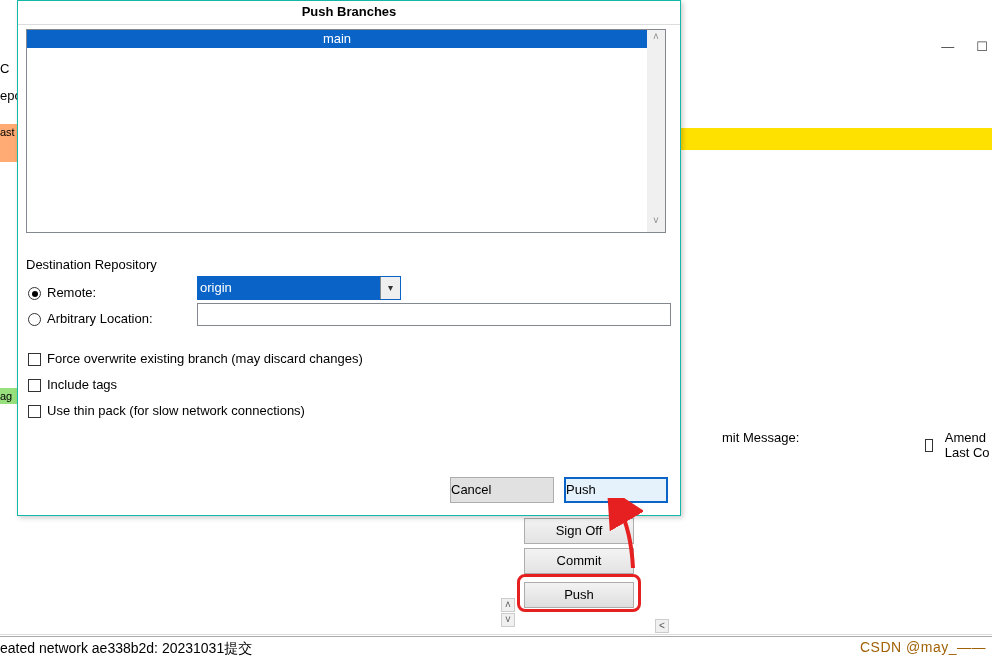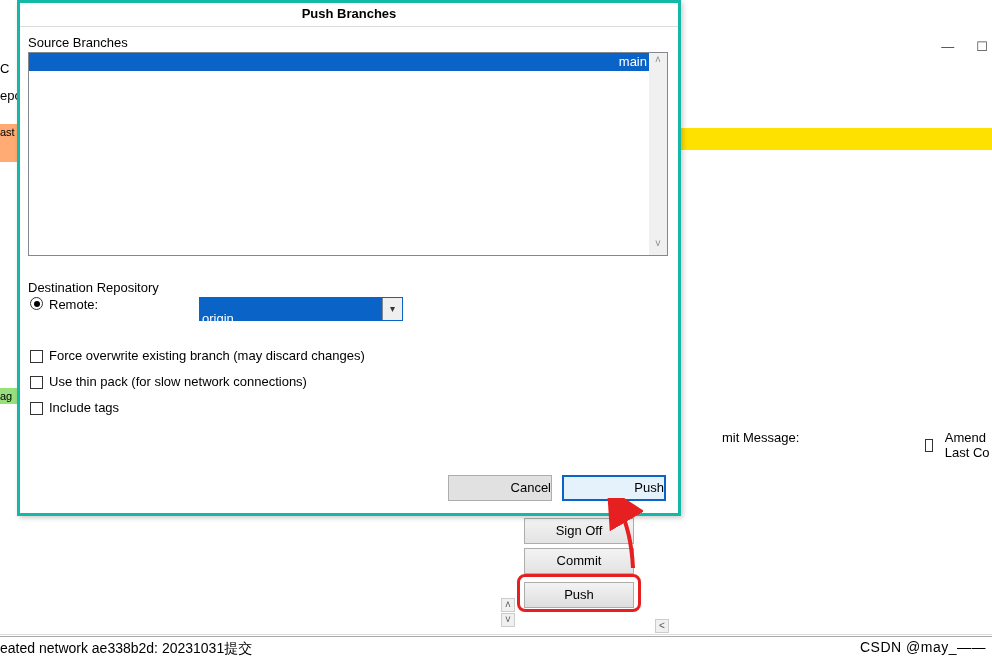--- a/index.html
+++ b/index.html
@@ -21,50 +21,50 @@
 .bg-right-btns .btn{width:110px;height:26px;border:1px solid #adadad;background:linear-gradient(#f3f3f3,#e3e3e3);margin-bottom:4px;text-align:center;line-height:24px}
 .bg-right-btns .btn.hot{background:linear-gradient(#f3f3f3,#dedede)}
 .red-box{position:absolute;left:517px;top:574px;width:124px;height:38px;border:3px solid #e62020;border-radius:8px;pointer-events:none}
 .bg-hr{position:absolute;left:0;top:636px;width:992px;height:1px;background:#aaa}
 .bg-hr2{position:absolute;left:0;top:634px;width:992px;height:1px;background:#ddd}
 .bg-status{position:absolute;left:0;top:640px;font-size:14px}
 .bg-scroll-corner{position:absolute;width:14px;height:14px;border:1px solid #ccc;background:#f0f0f0;font-size:10px;line-height:12px;text-align:center;color:#555}
 .bg-scroll-v{left:501px;top:598px}
 .bg-scroll-v2{left:501px;top:613px}
 .bg-scroll-h{left:655px;top:619px}
-.watermark{position:absolute;right:6px;bottom:6px;color:#000000;font-size:14px;letter-spacing:0.5px}
+.watermark{position:absolute;right:6px;bottom:6px;color:#a16207;font-size:14px;letter-spacing:0.5px}
 
 
-.dialog{position:absolute;left:17px;top:0;width:664px;height:516px;background:#fff;border:3px solid #14b8a6;box-shadow:2px 2px 5px rgba(0,0,0,.2)}
+.dialog{position:absolute;left:17px;top:0;width:664px;height:516px;background:#fff;border:1px solid #14b8a6;box-shadow:2px 2px 5px rgba(0,0,0,.2)}
 .dlg-title{height:24px;text-align:center;font-weight:bold;font-size:13px;padding-top:3px;border-bottom:1px solid #ddd;}
 .dlg-body{padding:4px 8px}
 .group-label{font-size:13px;margin:4px 0 2px 0}
 .listbox{width:640px;height:204px;border:1px solid #828790;background:#fff;position:relative}
-.listbox .item{background:#0a63c6;color:#fff;padding:0 2px;width:620px;height:18px;line-height:17px;font-size:13px;text-align:right}
+.listbox .item{background:#0a63c6;color:#fff;padding:0 2px;width:620px;height:18px;line-height:17px;font-size:13px;text-align:center}
 .listbox .scrollbar{position:absolute;right:0;top:0;width:18px;height:100%;background:#f0f0f0}
 .listbox .scrollbar .up,.listbox .scrollbar .dn{height:18px;text-align:center;line-height:14px;color:#888;font-size:10px}
 .listbox .scrollbar .dn{position:absolute;bottom:0;width:100%}
 
 .dest{margin-top:24px}
-.radio-row{display:flex;align-items:flex-start;height:26px}
+.radio-row{display:flex;align-items:flex-end;height:26px}
 .radio{width:13px;height:13px;border:1px solid #333;border-radius:50%;margin:0 6px 0 2px;position:relative;background:#fff}
 .radio.checked::after{content:"";position:absolute;left:2.5px;top:2.5px;width:6px;height:6px;background:#000;border-radius:50%}
 .radio-label{width:150px}
 .select{width:204px;height:24px;border:1px solid #0a63c6;display:flex}
-.select .val{flex:1;background:#0a63c6;color:#fff;padding:10px 2px;line-height:22px}
+.select .val{flex:1;background:#0a63c6;color:#fff;padding:0 2px;line-height:22px}
 .select .arrow{width:20px;border-left:1px solid #828790;background:#efefef;text-align:center;font-size:10px;color:#333;line-height:22px}
 .textbox{border:1px solid #828790;height:23px;background:#fff}
 .textbox.arb{width:474px}
 
 .transfer{margin-top:14px}
 .cb-row{display:flex;align-items:flex-end;height:26px}
 .cb{width:13px;height:13px;border:1px solid #333;margin:0 6px 0 2px;background:#fff}
 
 .dlg-buttons{position:absolute;right:12px;bottom:12px;display:flex;gap:10px}
-.dlg-buttons .btn{width:104px;height:26px;border:1px solid #adadad;background:#e1e1e1;text-align:right;line-height:24px}
+.dlg-buttons .btn{width:104px;height:26px;border:1px solid #adadad;background:#e1e1e1;text-align:left;line-height:24px}
 .dlg-buttons .btn.primary{border:2px solid #0a63c6;line-height:22px;background:#e5f1fb}
 
 
 .red-arrow{position:absolute;left:603px;top:498px;pointer-events:none}
 .red-arrow svg{display:block}
 </style>
 </head>
 <body>
 
 <div class="bg-window">
@@ -96,53 +96,57 @@
   <div class="bg-scroll-corner bg-scroll-h">˂</div>
   <div class="bg-hr2"></div>
   <div class="bg-hr"></div>
   <div class="bg-status">eated network ae338b2d: 20231031提交</div>
   <div class="watermark">CSDN @may_——</div>
 </div>
 
 <div class="dialog">
   <div class="dlg-title">Push Branches</div>
   <div class="dlg-body">
-    <div class="group-label">Source Branches</div>
     <div class="listbox">
       <div class="item">main</div>
       <div class="scrollbar">
         <div class="up">˄</div>
         <div class="dn">˅</div>
       </div>
     </div>
 
     <div class="dest">
       <div class="group-label">Destination Repository</div>
       <div class="radio-row">
         <div class="radio checked"></div>
         <div class="radio-label">Remote:</div>
         <div class="select">
           <div class="val">origin</div>
           <div class="arrow">▾</div>
         </div>
       </div>
+      <div class="radio-row">
+        <div class="radio"></div>
+        <div class="radio-label">Arbitrary Location:</div>
+        <div class="textbox arb"></div>
+      </div>
     </div>
 
     <div class="transfer">
       <div class="cb-row">
         <div class="cb"></div>
         <span>Force overwrite existing branch (may discard changes)</span>
       </div>
       <div class="cb-row">
         <div class="cb"></div>
-        <span>Use thin pack (for slow network connections)</span>
+        <span>Include tags</span>
       </div>
       <div class="cb-row">
         <div class="cb"></div>
-        <span>Include tags</span>
+        <span>Use thin pack (for slow network connections)</span>
       </div>
     </div>
   </div>
 
   <div class="dlg-buttons">
     <div class="btn">Cancel</div>
     <div class="btn primary">Push</div>
   </div>
 </div>
 

